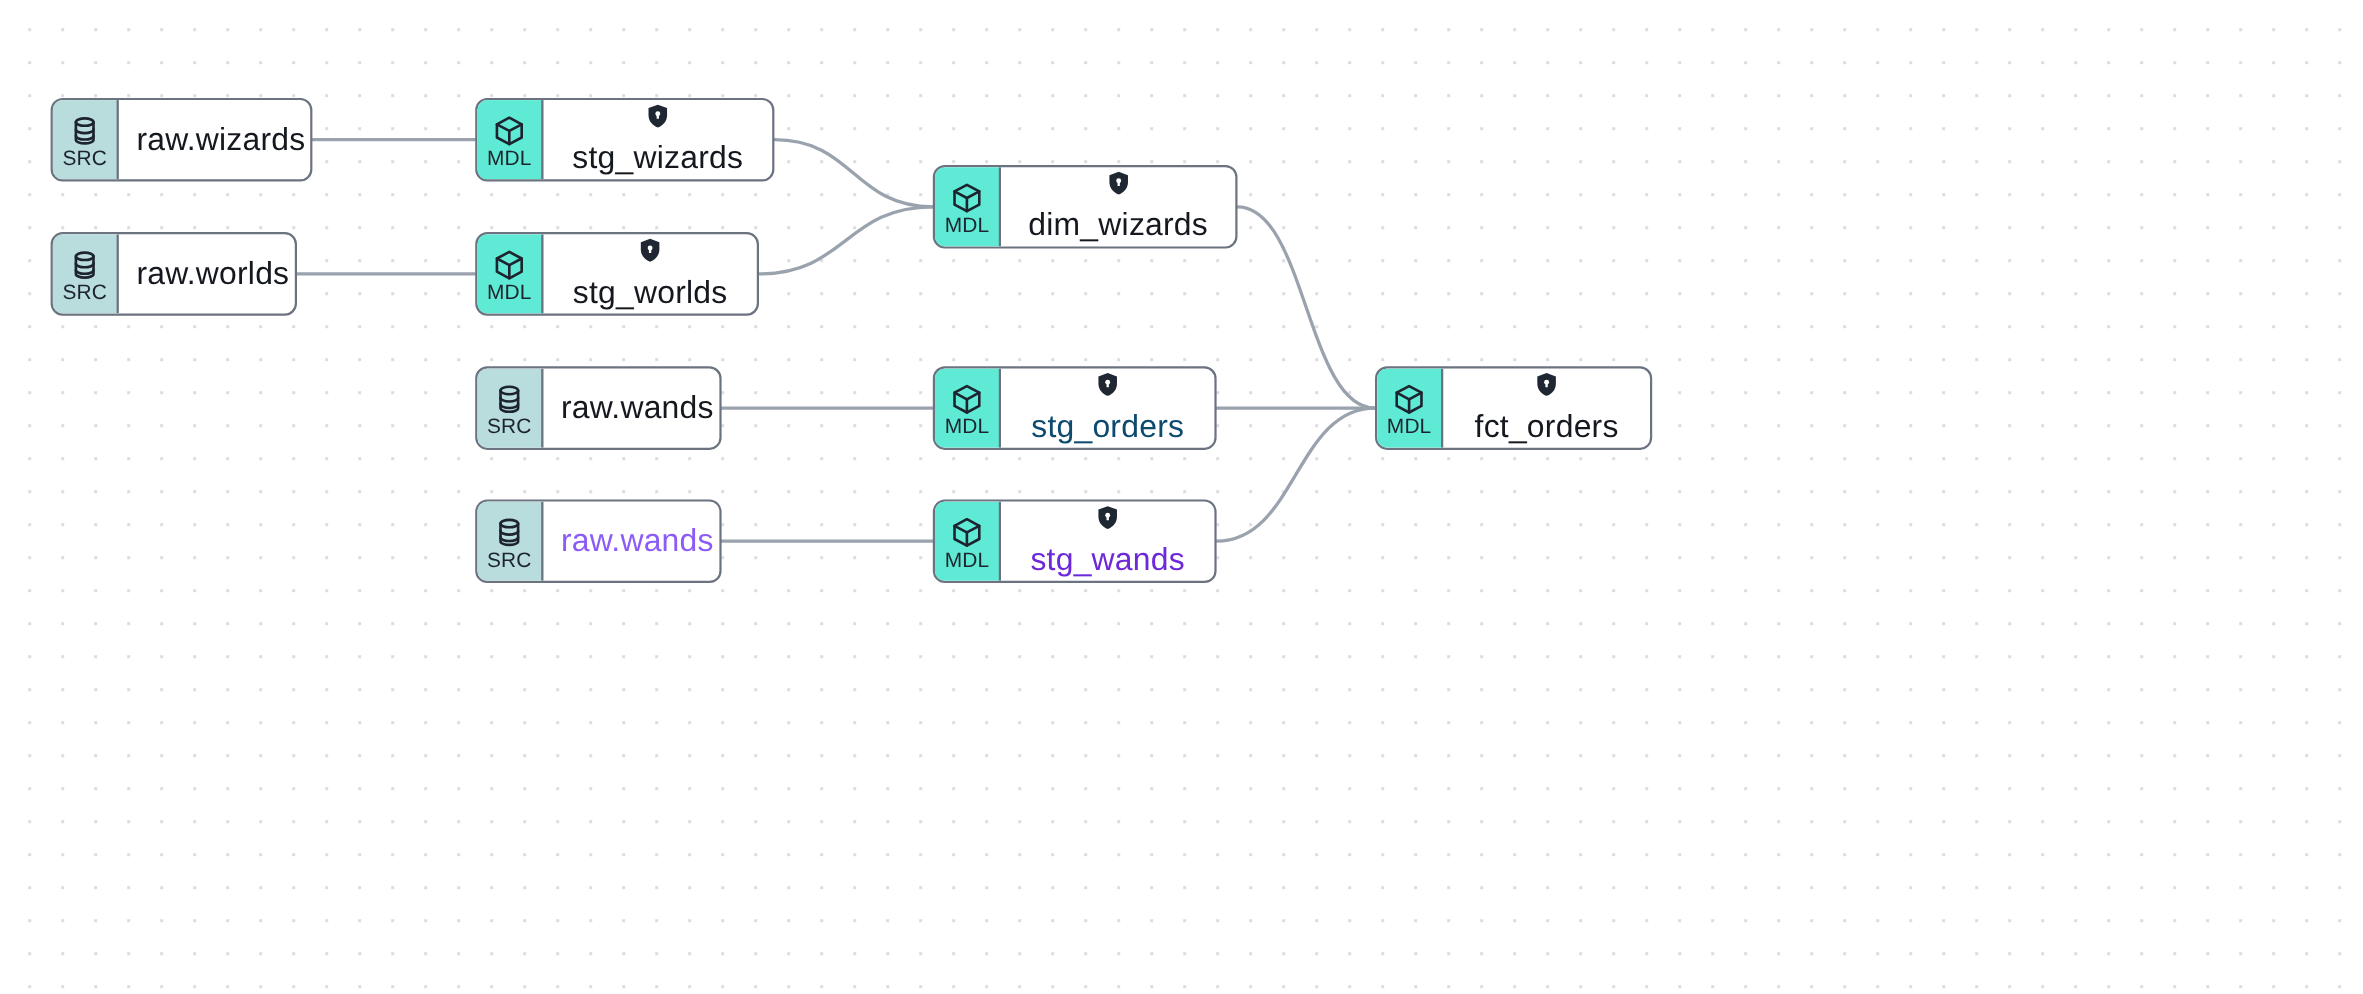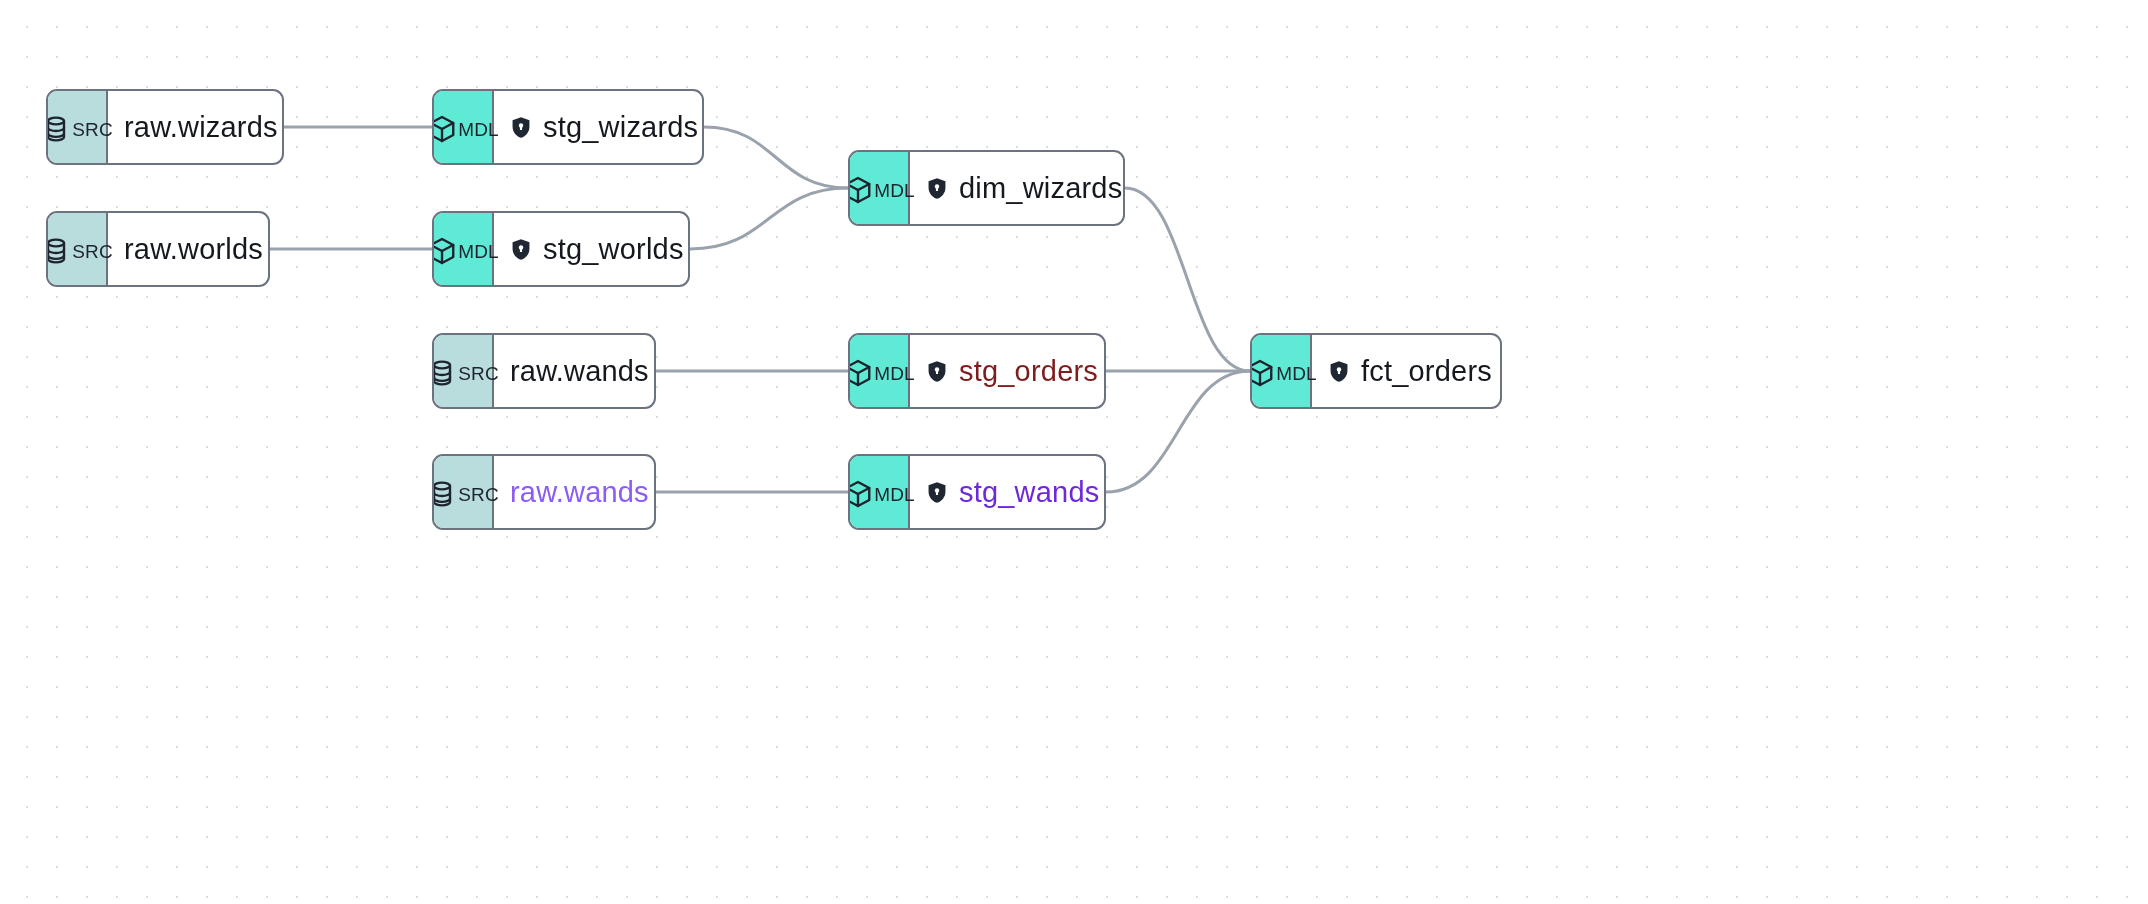--- a/index.html
+++ b/index.html
@@ -39,21 +39,21 @@
     box-sizing: border-box;
     border: 2.5px solid #6b7280;
     border-radius: 11px;
     background: #ffffff;
     overflow: hidden;
   }
   .node-badge {
     flex: 0 0 auto;
     width: 60px;
     display: flex;
-    flex-direction: row;
+    flex-direction: column;
     align-items: center;
     justify-content: center;
     gap: 1px;
     border-right: 2.5px solid #6b7280;
     box-sizing: border-box;
     padding-top: 4px;
   }
   .badge-src { background: #b9dcdc; }
   .badge-mdl { background: #5eead4; }
   .badge-glyph {
@@ -71,21 +71,21 @@
   }
   .node-body {
     flex: 1 1 auto;
     display: flex;
     align-items: center;
     justify-content: center;
     gap: 11px;
     padding: 0 16px;
     box-sizing: border-box;
   }
-  .node-body.has-icon { justify-content: center; }
+  .node-body.has-icon { justify-content: center; flex-direction: column; }
   .shield-icon {
     flex: 0 0 auto;
     width: 22px;
     height: 23px;
     line-height: 0;
   }
   .shield-icon svg { display: block; }
   .node-label {
     font-size: 29px;
     color: #15191f;
@@ -231,21 +231,21 @@
           <span class="badge-text">MDL</span>
         </div>
         <div class="node-body has-icon">
           <span class="shield-icon">
             <svg viewBox="0 0 24 25" width="22" height="23">
               <path d="M12 1.2 21.2 4.6v7.1c0 5.6-3.9 10.4-9.2 12.1C6.7 22.1 2.8 17.3 2.8 11.7V4.6z" fill="#1f2733"></path>
               <circle cx="12" cy="10.2" r="2.45" fill="#ffffff"></circle>
               <path d="M10.85 10.2h2.3v5.1h-2.3z" fill="#ffffff"></path>
             </svg>
           </span>
-          <span class="node-label" style="color: #7f1d1d;">stg_orders</span>
+          <span class="node-label" style="color: #0c4a6e;">stg_orders</span>
         </div>
       </div>
       <div class="node" style="left: 848px; top: 454px; width: 258px; height: 76px; border-color: rgb(107, 114, 128);">
         <div class="node-badge badge-mdl" style="border-right-color: rgb(107, 114, 128);">
           <span class="badge-glyph">
             <svg viewBox="0 0 24 24" width="30" height="30" fill="none" stroke="#1d2430" stroke-width="1.9" stroke-linecap="round" stroke-linejoin="round">
               <path d="M12 2.4 21 7.2v9.6L12 21.6 3 16.8V7.2z"></path>
               <path d="M3 7.2 12 12l9-4.8"></path>
               <path d="M12 12v9.6"></path>
             </svg>

